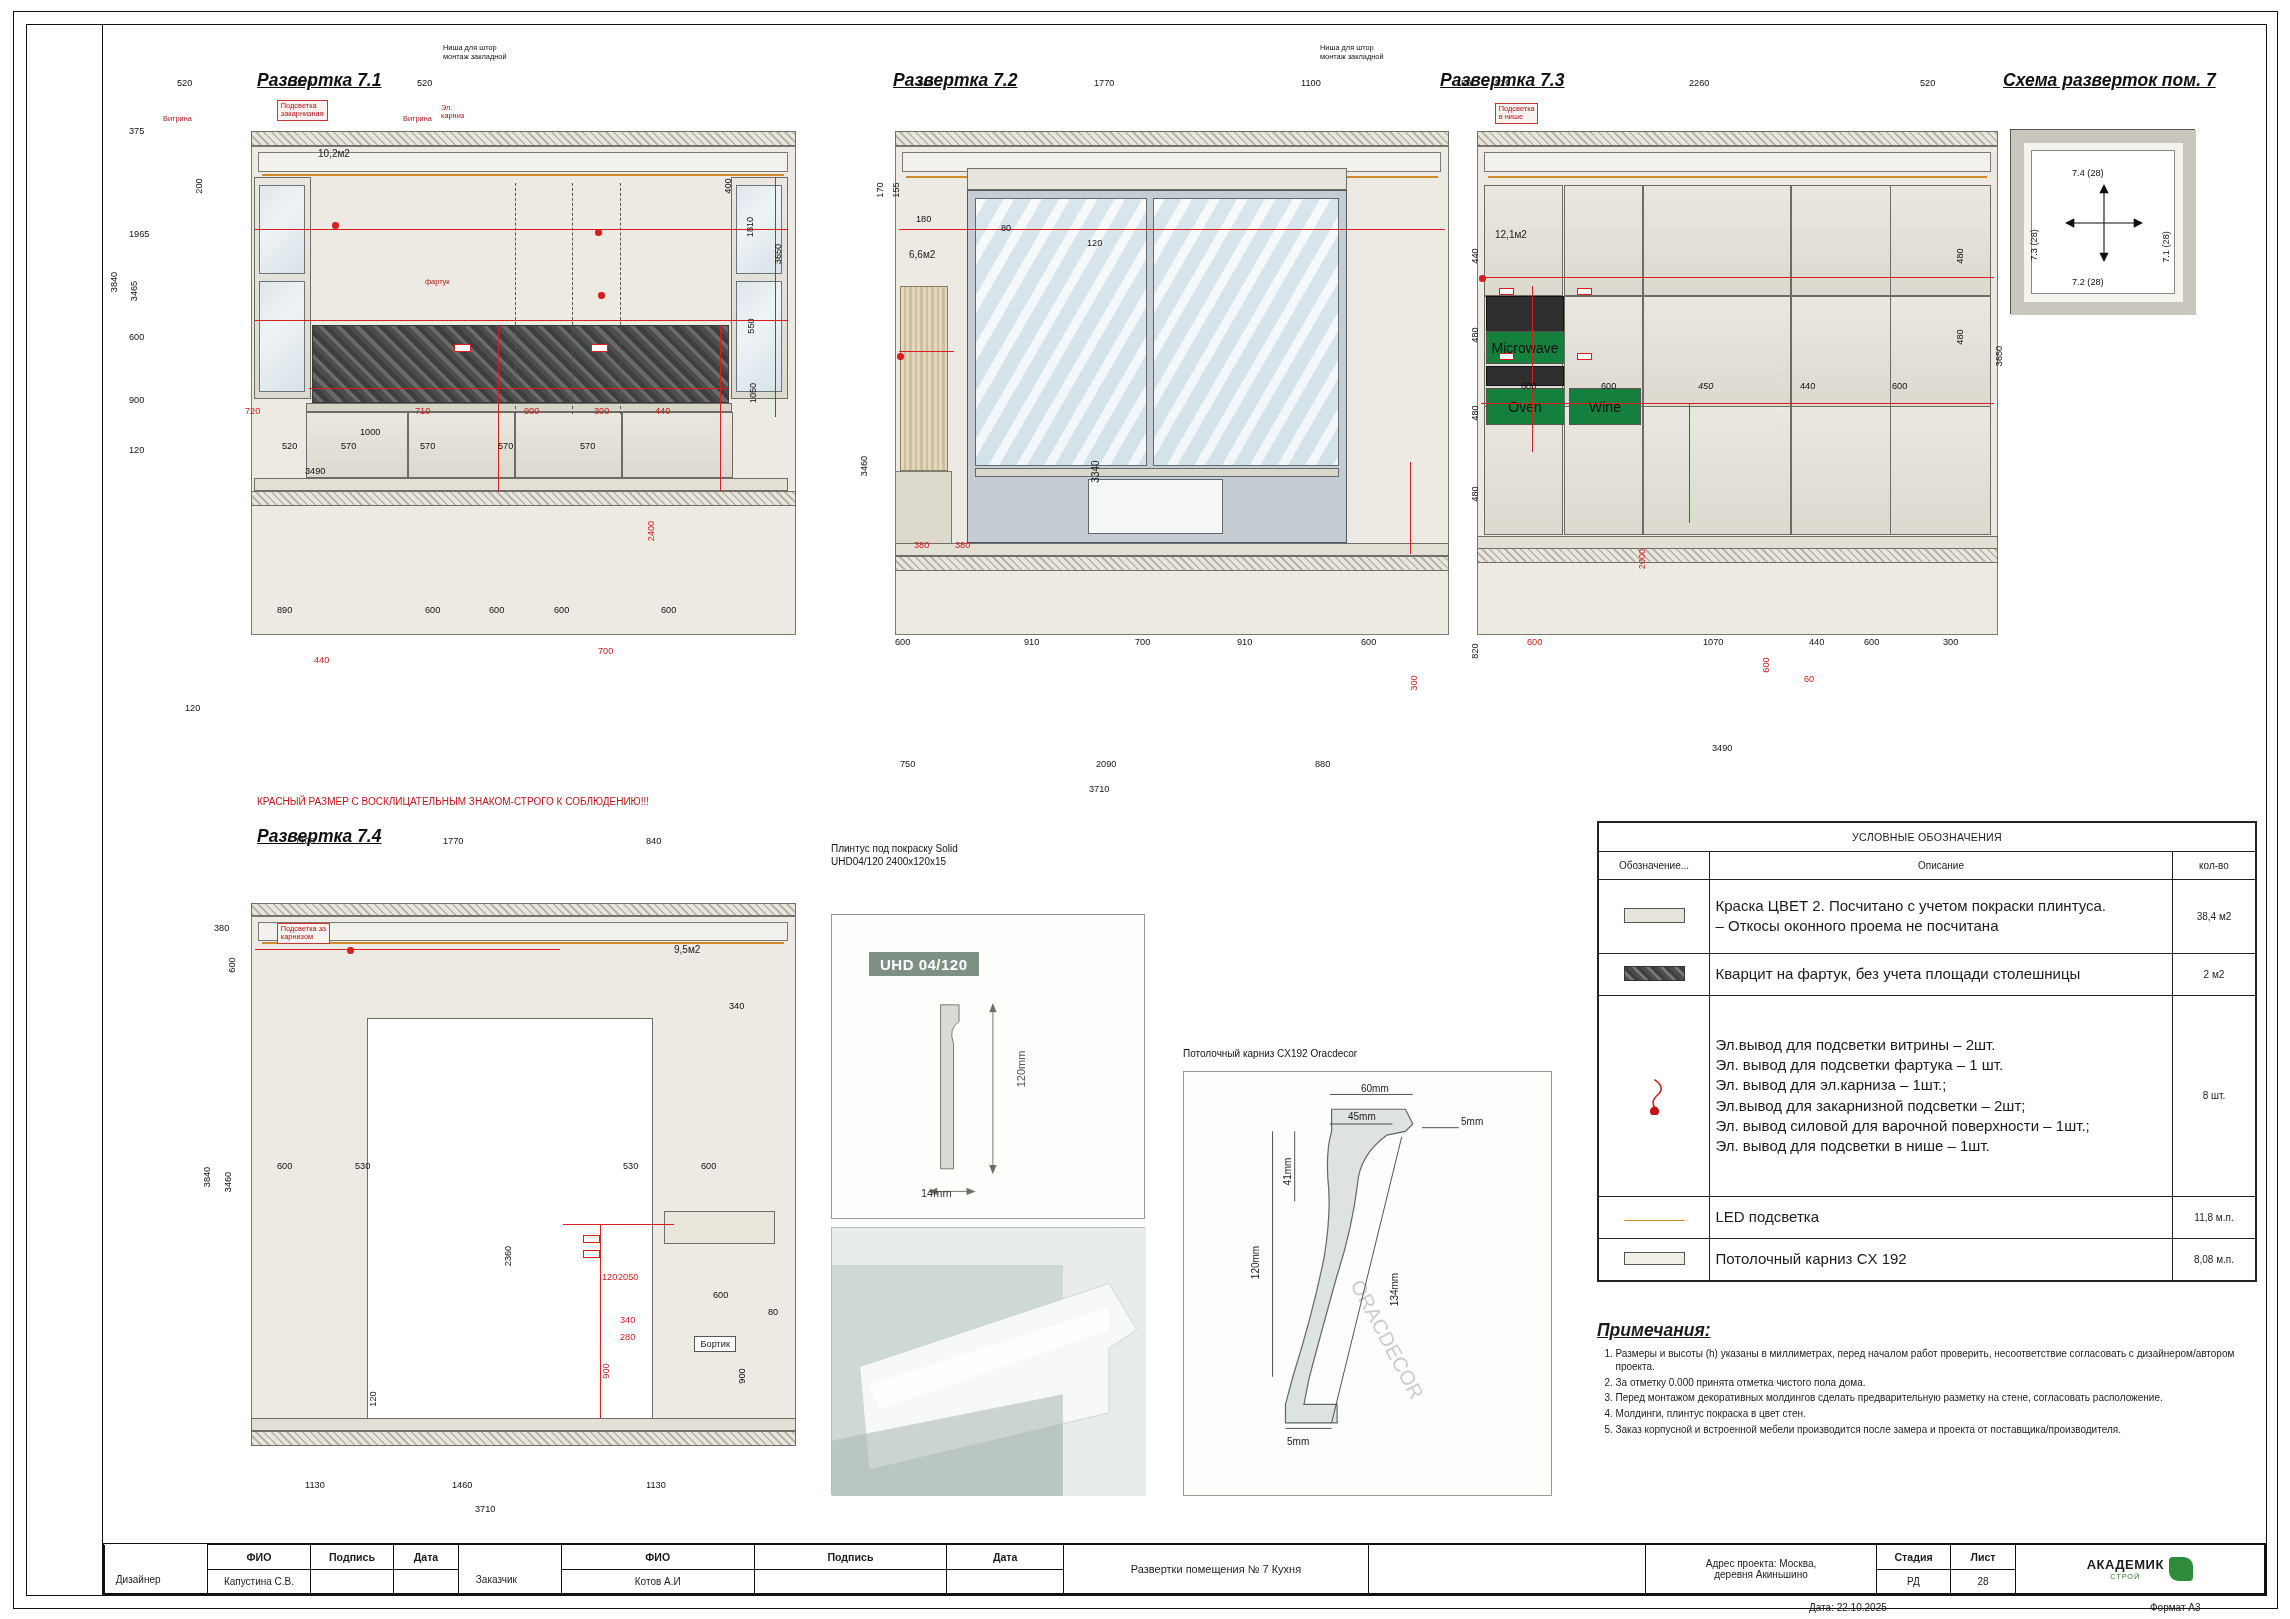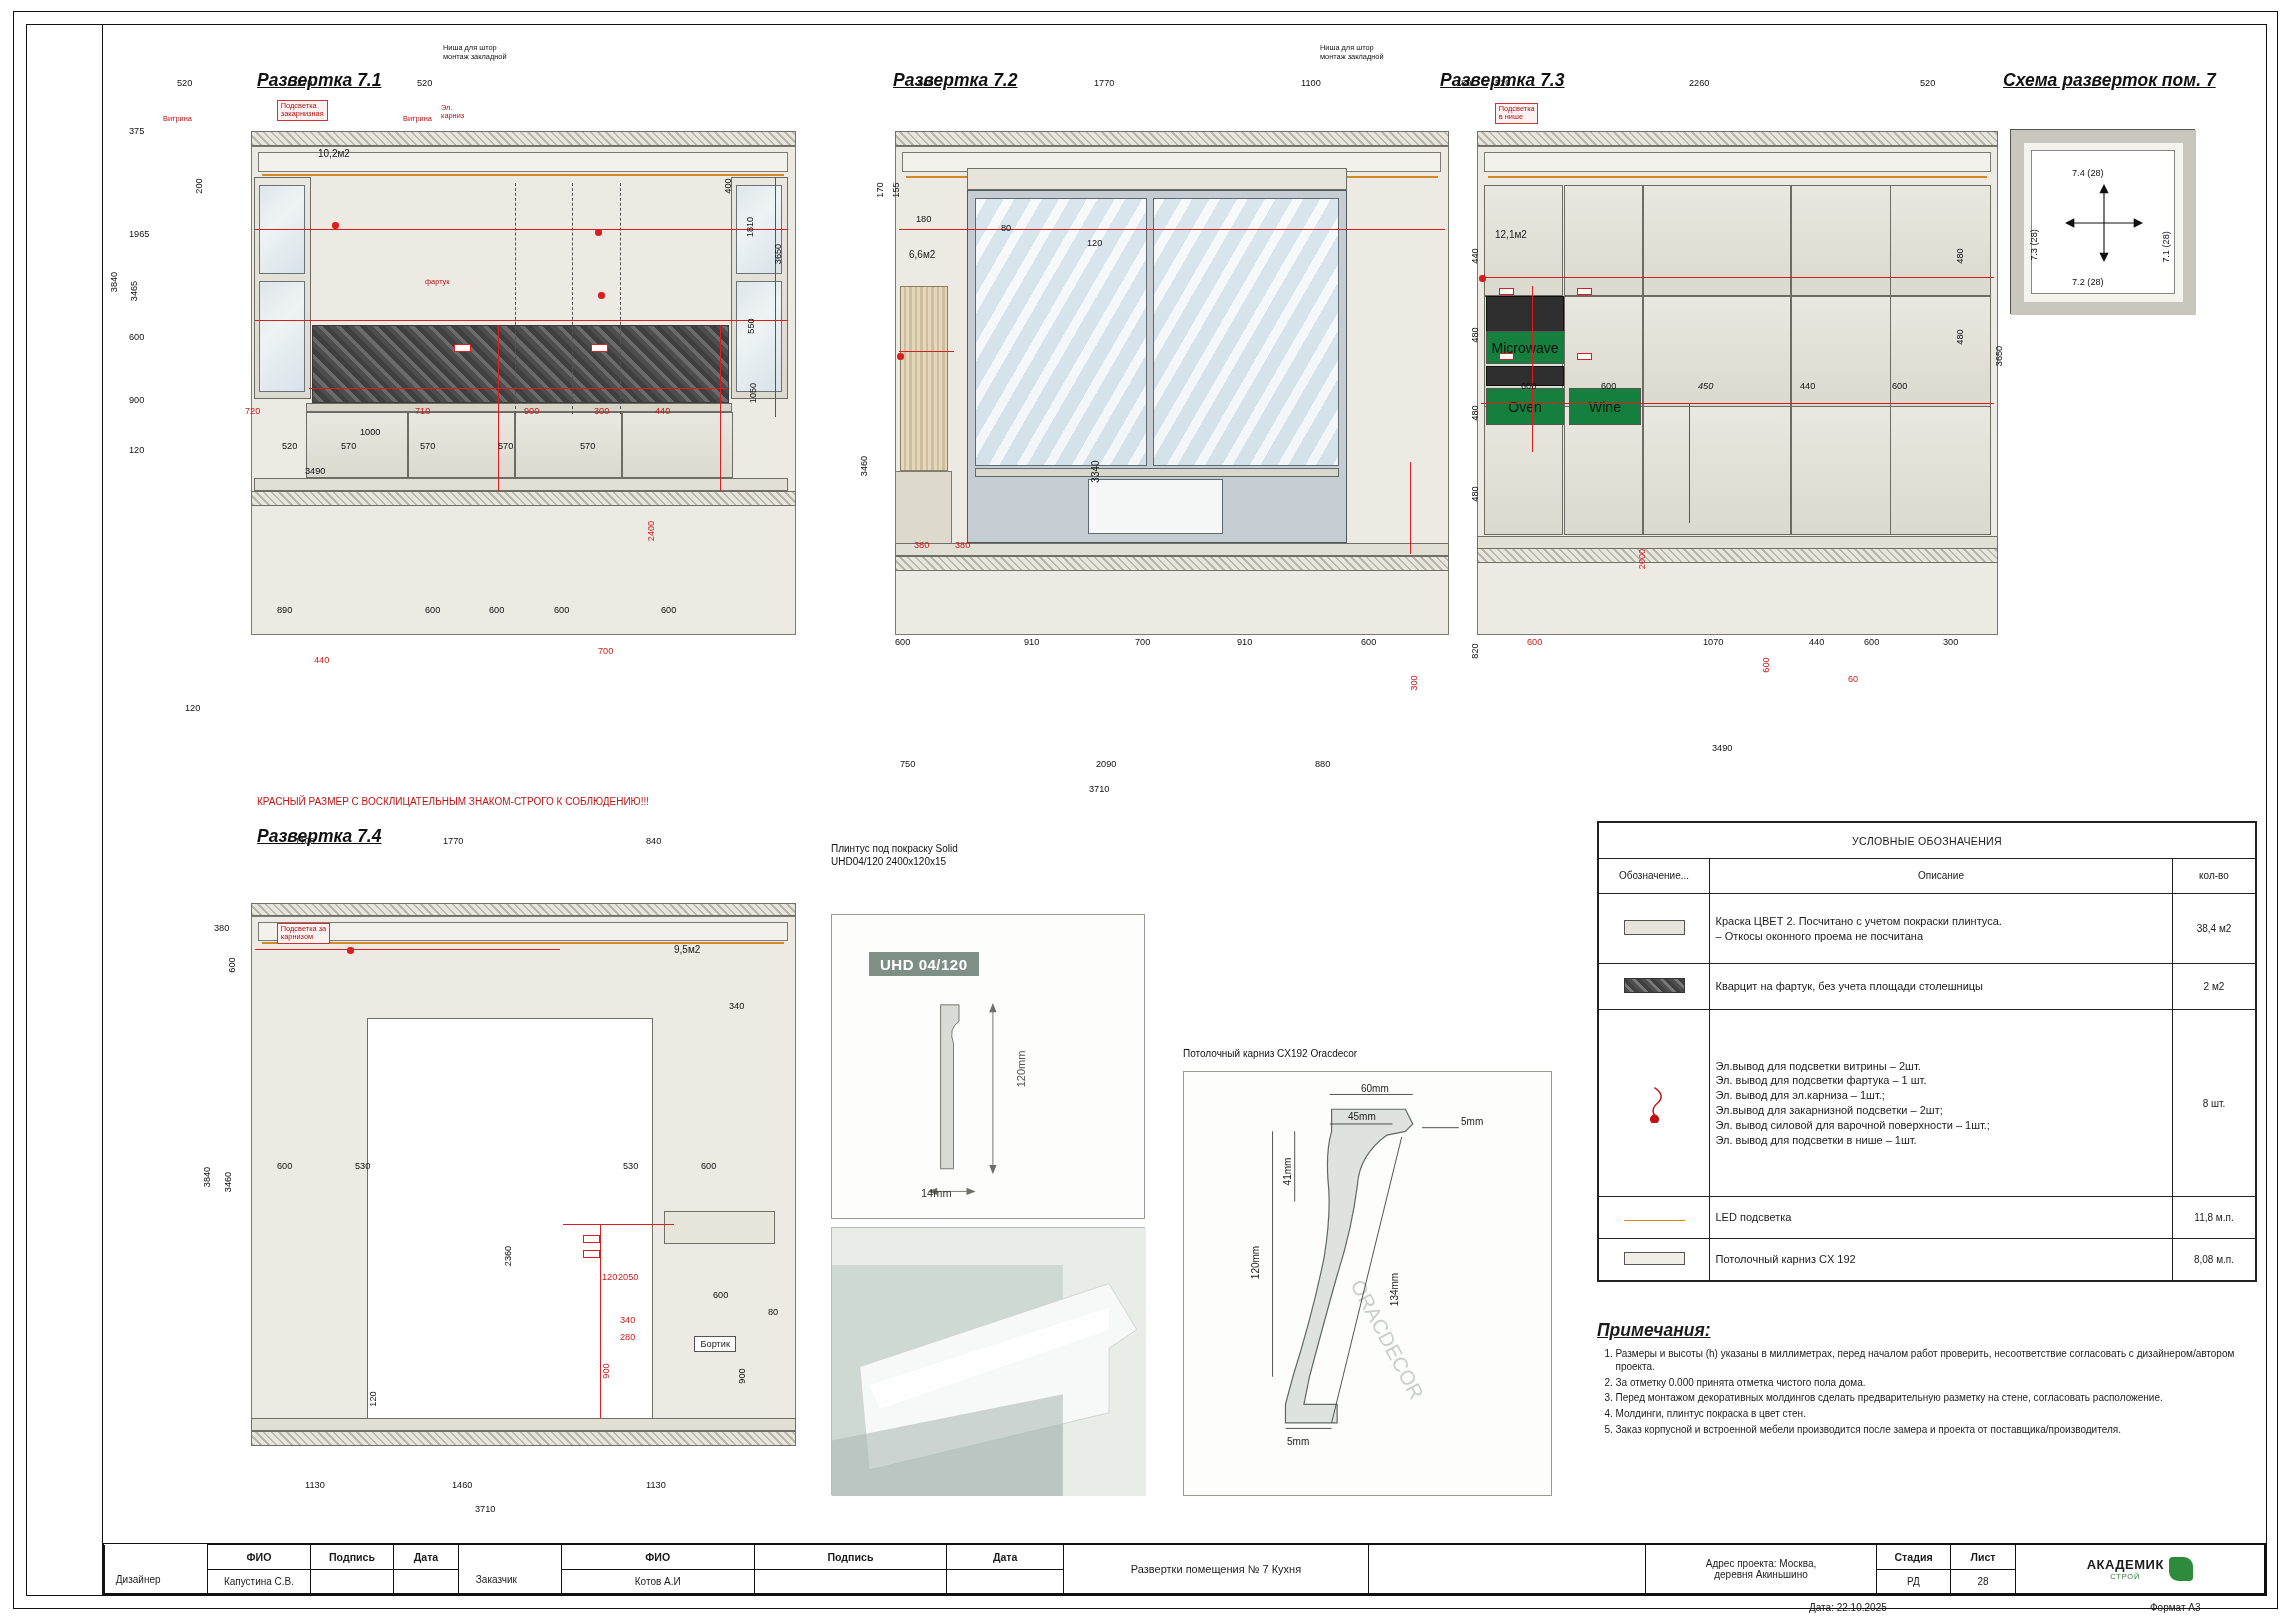--- a/index.html
+++ b/index.html
@@ -101,21 +101,21 @@
   
   .legend {
     position:absolute; border:0.9px solid #222; background:#fff;
   }
   .legend table { border-collapse:collapse; width:100%; height:100%; font-size:10px; }
   .legend th, .legend td { border:0.9px solid #222; padding:2.8px 5.5px; vertical-align:middle; }
   .legend th { font-weight:normal; font-size:10px; text-align:center; }
   .legend .hdr { text-align:center; font-size:10.6px; letter-spacing:0.3px; }
   .legend .c-qty { text-align:center; width:83px; }
   .legend .c-sym { width:111px; text-align:center; }
-  .legend .c-desc { font-size:11px; line-height:1.35; }
+  .legend .c-desc { font-size:15px; line-height:1.35; }
   .sw-paint { display:inline-block; width:61px; height:14.8px; background:#e6e4da; border:0.9px solid #555; }
   .sw-plinth { display:inline-block; width:61px; height:13px; background:#eceae1; border:0.9px solid #555; border-radius:1.8px 1.8px 0 0; }
   .sw-stone { display:inline-block; width:61px; height:14.8px;
     background:repeating-linear-gradient(45deg,#4d4d4d 0 3.7px,#777 3.7px 6.5px,#3f3f3f 6.5px 10px); border:0.9px solid #333; }
   .sw-led { display:inline-block; width:61px; height:0; border-top:1.8px solid #d08a2a; }
   .sw-cornice { display:inline-block; width:61px; height:13px; background:#f0eee7; border:0.9px solid #555; }
 
   
   .notes-title { font-size:17.5px; font-weight:bold; text-decoration:underline; font-style:italic; }
   .notes ol { margin:5.5px 0 0 0; padding-left:18.5px; }
@@ -392,21 +392,21 @@
   <div class="dim abs" style="left:1601px; top:381px;">600</div>
   <div class="dim abs" style="left:1698px; top:381px;font-style:italic;">450</div>
   <div class="dim abs" style="left:1800px; top:381px;">440</div>
   <div class="dim abs" style="left:1892px; top:381px;">600</div>
   <div class="dim-red abs" style="left:1527px; top:637px;">600</div>
   <div class="dim abs" style="left:1703px; top:637px;">1070</div>
   <div class="dim abs" style="left:1809px; top:637px;">440</div>
   <div class="dim abs" style="left:1864px; top:637px;">600</div>
   <div class="dim abs" style="left:1943px; top:637px;">300</div>
   <div class="dim-red abs" style="left:1758px; top:660px; transform:rotate(-90deg);">600</div>
-  <div class="dim-red abs" style="left:1804px; top:674px;margin-left:44px;">60</div>
+  <div class="dim-red abs" style="left:1804px; top:674px;">60</div>
 
   <div class="ttl abs" style="left:2003px; top:70px;">Схема разверток пом. 7</div>
   <div class="keyplan" style="left:2010px; top:129px; width:185px; height:185px;">
     <div class="band" style="left:0; top:0; width:185px; height:13px;"></div>
     <div class="band" style="left:0; top:172px; width:185px; height:13px;"></div>
     <div class="band" style="left:0; top:0; width:13px; height:185px;"></div>
     <div class="band" style="left:172px; top:0; width:13px; height:185px;"></div>
     <div class="room" style="left:20px; top:20px; width:144px; height:144px;"></div>
     <svg style="position:absolute; left:54px; top:54px;" width="78" height="78" viewBox="0 0 84 84">
       <line x1="42" y1="6" x2="42" y2="78" stroke="#111" stroke-width="1.2"></line>

